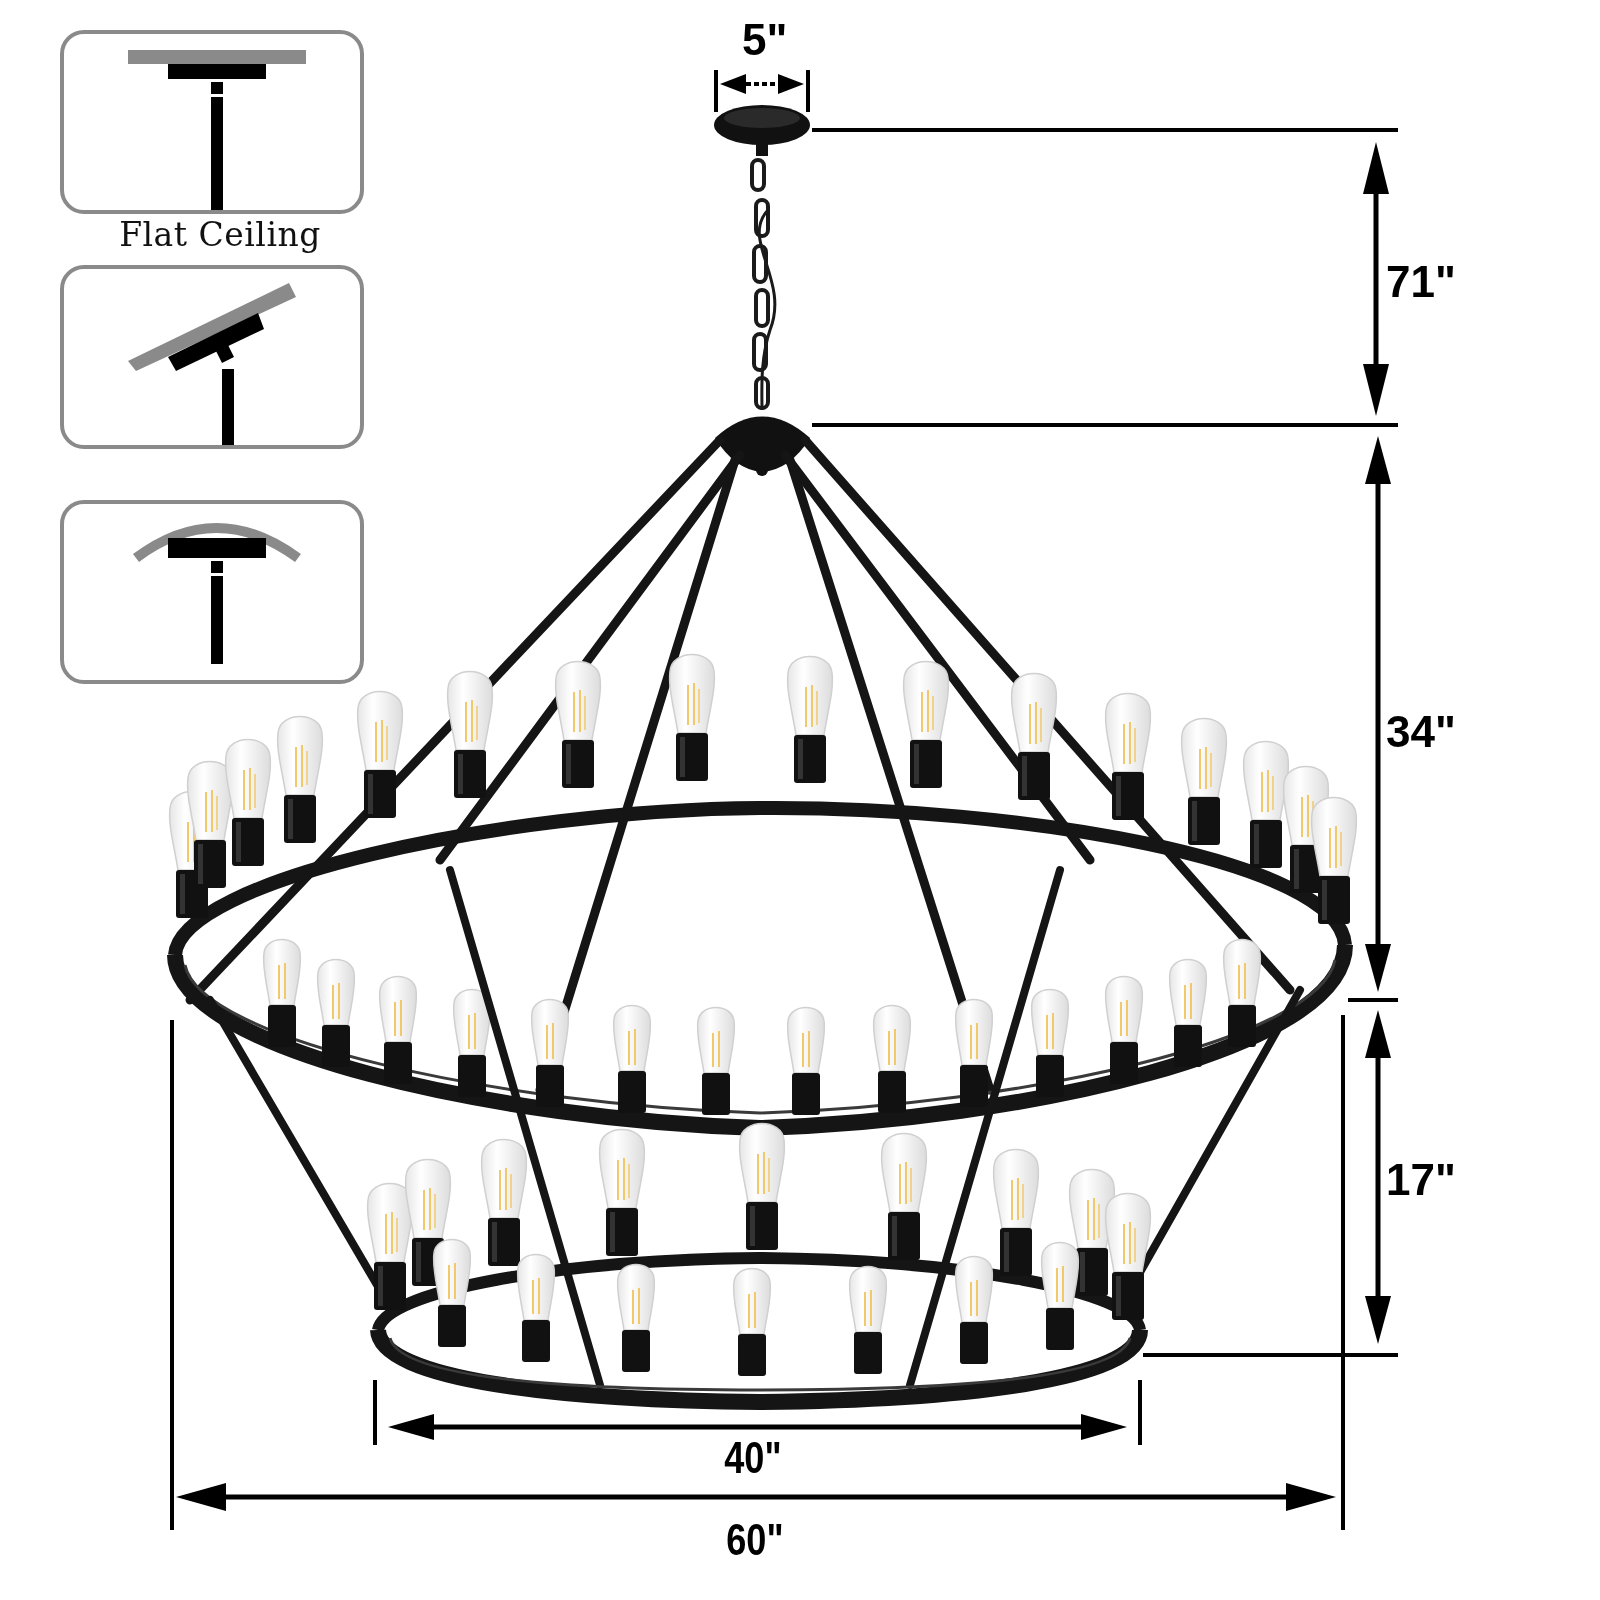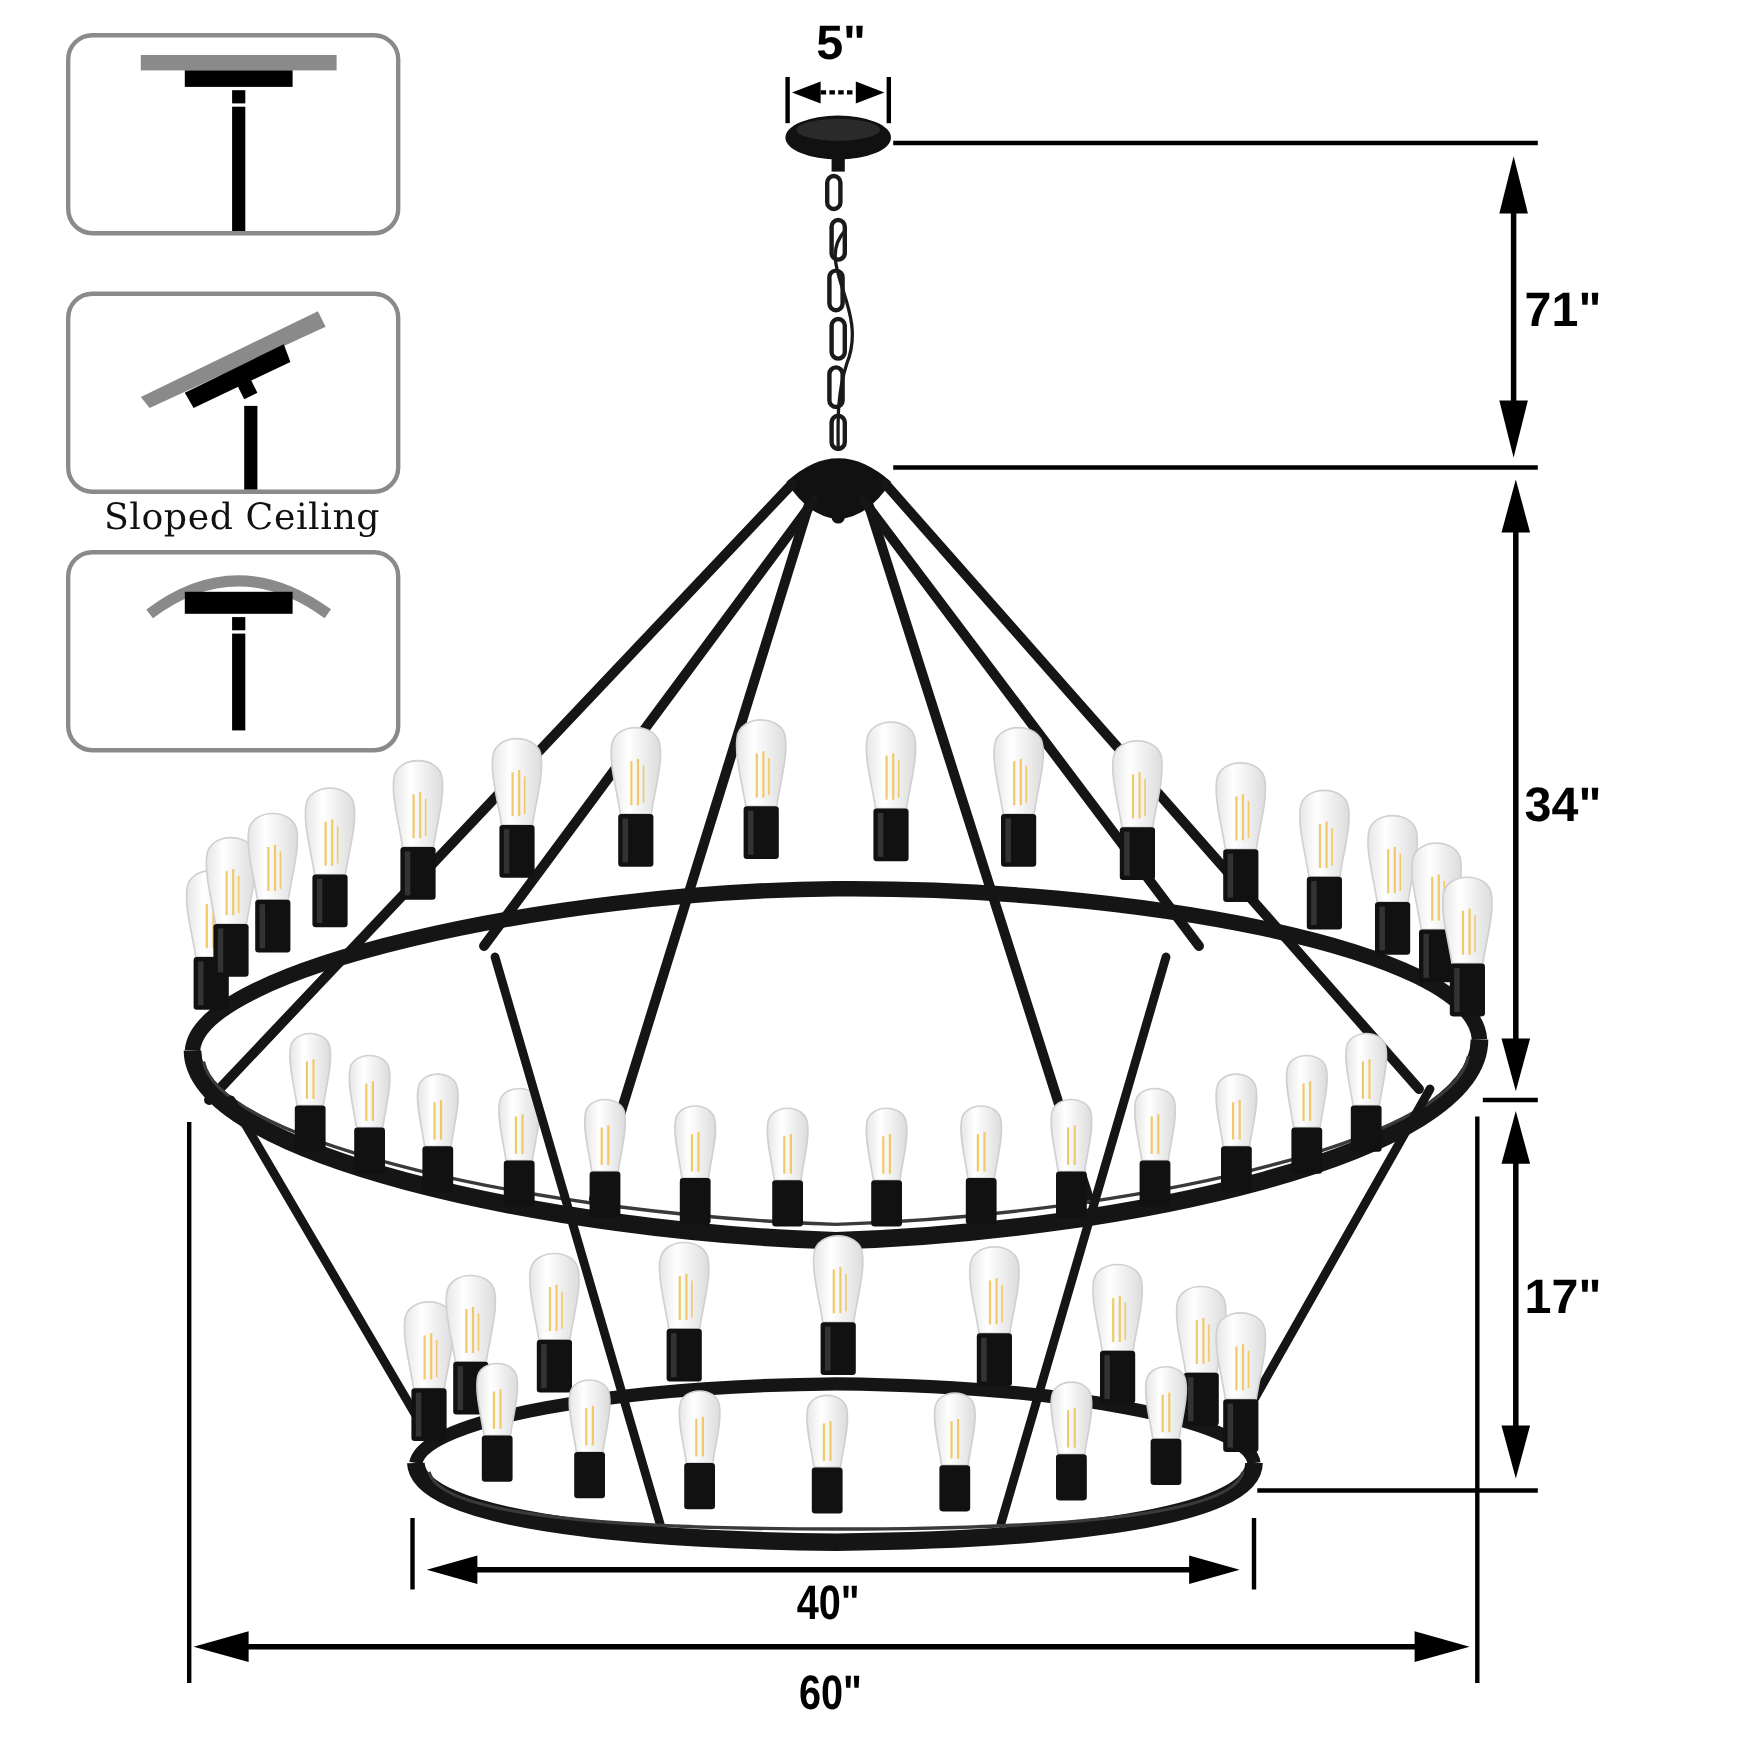--- a/index.html
+++ b/index.html
@@ -28,30 +28,30 @@
 <div class="stage">
 
   <div class="icon-box" style="top:30px;">
     <svg width="304" height="184" viewBox="0 0 304 184">
       <rect x="64" y="16" width="178" height="14" fill="#8a8a8a"></rect>
       <rect x="104" y="30" width="98" height="15" fill="#000"></rect>
       <rect x="147" y="48" width="12" height="12" fill="#000"></rect>
       <rect x="147" y="63" width="12" height="113" fill="#000"></rect>
     </svg>
   </div>
+  <div class="icon-label" style="top:215px;">Flat Ceiling</div>
 
   <div class="icon-box" style="top:265px;">
     <svg width="304" height="184" viewBox="0 0 304 184">
       <polygon points="64,92 72,102 232,28 225,14" fill="#8a8a8a"></polygon>
       <polygon points="104,88 112,102 200,60 194,44" fill="#000"></polygon>
       <polygon points="152,82 164,76 170,88 158,94" fill="#000"></polygon>
       <rect x="158" y="100" width="12" height="76" fill="#000"></rect>
     </svg>
   </div>
-  <div class="icon-label" style="top:450px;">Sloped Ceiling</div>
 
   <div class="icon-box" style="top:500px;">
     <svg width="304" height="184" viewBox="0 0 304 184">
       <path d="M72,54 Q152,-6 234,54" stroke="#8a8a8a" stroke-width="10" fill="none"></path>
       <rect x="104" y="34" width="98" height="20" fill="#000"></rect>
       <rect x="147" y="57" width="12" height="12" fill="#000"></rect>
       <rect x="147" y="72" width="12" height="88" fill="#000"></rect>
     </svg>
   </div>
 

